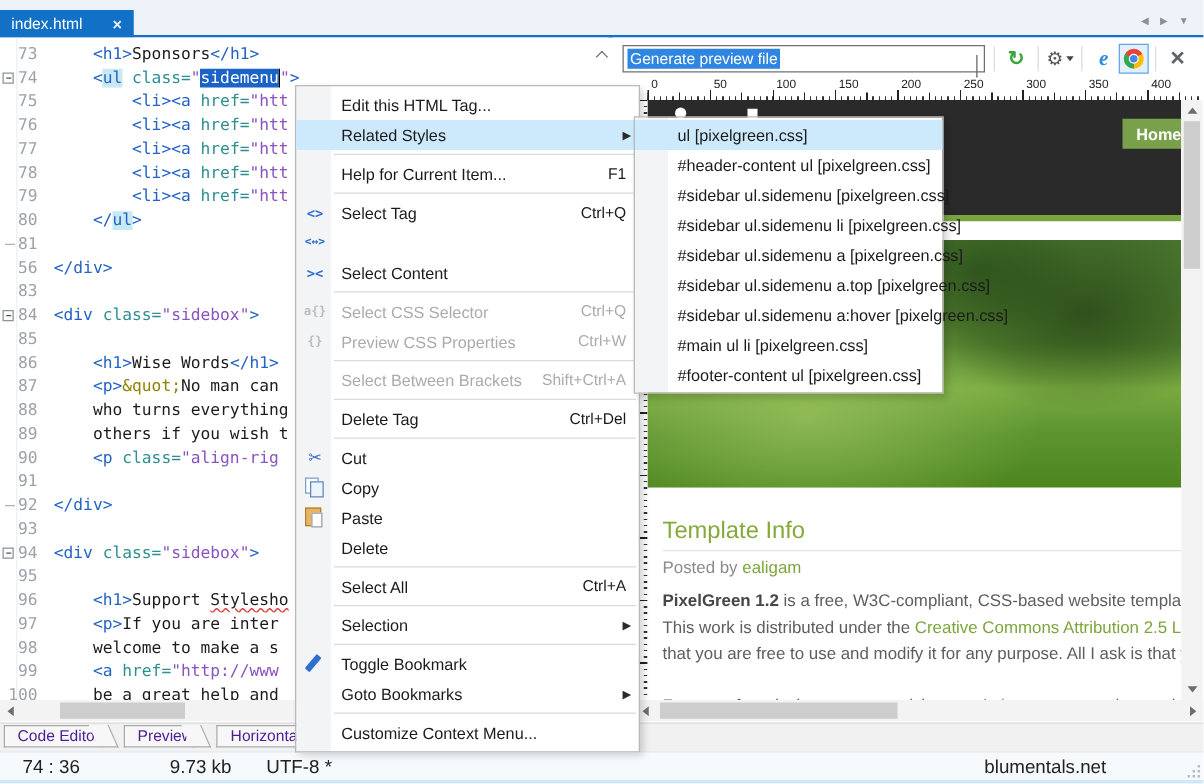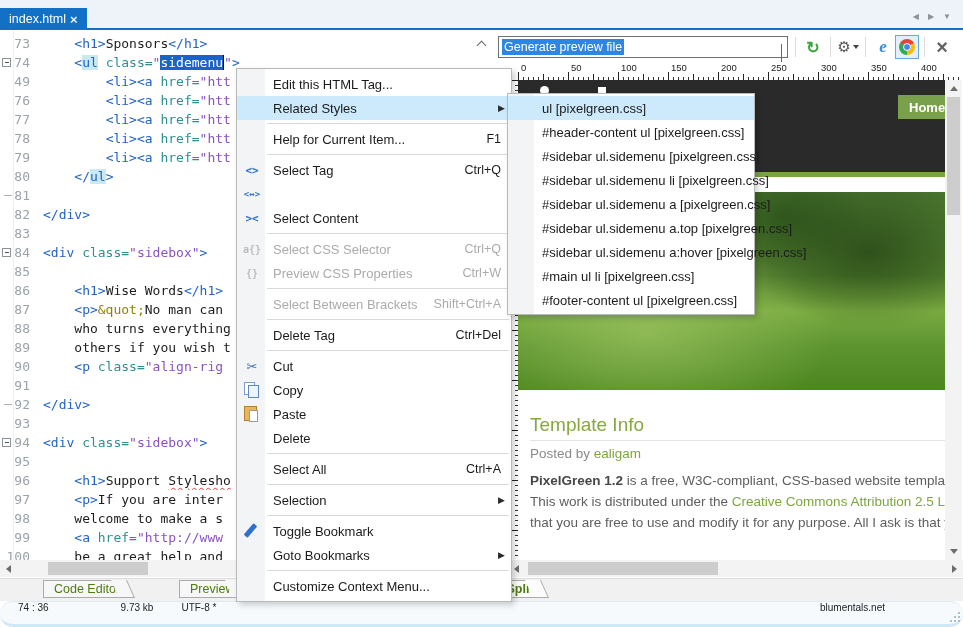--- a/index.html
+++ b/index.html
@@ -4,21 +4,21 @@
 <style>
   *{margin:0;padding:0;box-sizing:border-box;}
   html,body{width:963px;height:627px;overflow:hidden;background:#fff;
     font-family:"Liberation Sans",sans-serif;-webkit-font-smoothing:antialiased;}
   .win{position:relative;width:963px;height:627px;background:#fff;overflow:hidden;}
 
   
   .tabbar{position:absolute;left:0;top:0;width:963px;height:30px;background:#eef3f9;}
   .tabbar::after{content:"";position:absolute;left:0;bottom:0;width:100%;height:2px;background:#1271c6;}
   .doc-tab{position:absolute;left:0;top:8px;height:22px;background:#1271c6;color:#fff;
-    display:flex;align-items:center;padding:0 9px;font-size:12.5px;gap:4px;}
+    display:flex;align-items:center;padding:0 9px;font-size:12.5px;gap:24px;}
   .doc-tab .x{font-size:13px;font-weight:bold;color:#e8f2fc;cursor:default;}
   .nav-arrows{position:absolute;right:12px;top:12px;display:flex;gap:9px;color:#8a9099;font-size:8px;}
 
   
   .editor{position:absolute;left:0;top:30px;width:487px;height:530px;background:#fff;overflow:hidden;}
   .code-line{position:relative;height:19px;display:flex;white-space:pre;
     font-family:"DejaVu Sans Mono",monospace;font-size:13px;line-height:19px;}
   .lines-wrap{position:absolute;left:0;top:4px;width:100%;}
   .ln{flex:0 0 43px;text-align:right;padding-right:13px;color:#9aa2aa;font-size:13px;}
   .code{flex:1;overflow:hidden;color:#1c1c1c;}
@@ -137,29 +137,29 @@
   .submenu{position:absolute;left:507px;top:93px;width:248px;background:linear-gradient(to right,#f3f4f6 0 26px,#fff 26px);
     border:1px solid #b9b9b9;box-shadow:3px 3px 6px rgba(0,0,0,.18);padding:2px 0;z-index:55;}
   .smi{height:24px;display:flex;align-items:center;padding-left:34px;font-size:13px;color:#1b1b1b;white-space:nowrap;}
   .smi.hl{background:#cde9fc;}
 
   
   .btabs{position:absolute;left:0;top:578px;width:963px;height:23px;background:#f1f1f1;border-top:1px solid #dcdcdc;
     display:flex;align-items:flex-start;padding-left:3px;z-index:5;}
   .btab{position:relative;height:18px;margin-top:1px;margin-right:17px;background:#f7f7f7;
     border:1px solid #aaa;border-right:none;display:flex;align-items:center;padding:0 2px 0 10px;
-    font-size:12.5px;color:#4d7c0f;margin-left:40px;}
+    font-size:12.5px;color:#4c1d95;}
   .btab::after{content:"";position:absolute;right:-9px;top:-1px;bottom:-1px;width:15px;background:inherit;
     border:1px solid #aaa;border-left:none;border-top:none;transform:skewX(24deg);}
   .btab.active{font-weight:bold;background:#fcfcfc;z-index:2;}
 
   
   .statusbar{position:absolute;left:0;top:601px;width:963px;height:26px;background:#f6fafd;
-    border-top:1px solid #e1e8f0;border-bottom:3px solid #cfe8f8;display:flex;
-    font-size:10px;color:#222;z-index:5;border-radius:13px;}
+    border-top:1px solid #e1e8f0;border-bottom:3px solid #cfe8f8;display:flex;align-items:center;
+    font-size:15px;color:#222;z-index:5;}
   .st{white-space:nowrap;}
   .grip{position:absolute;right:3px;bottom:2px;width:12px;height:12px;}
   .grip::before{content:"";position:absolute;right:0;bottom:0;width:2px;height:2px;background:#b4bfca;
     box-shadow:-4px 0 #b4bfca,-8px 0 #b4bfca,0 -4px #b4bfca,-4px -4px #b4bfca,0 -8px #b4bfca;}
 </style>
 </head>
 <body>
 
 <div class="win">
 
@@ -181,21 +181,21 @@
 
     <div class="code-line">
           <span class="ln">73</span>
           <span class="code"><span>    </span><span class="tag">&lt;h1&gt;</span><span>Sponsors</span><span class="tag">&lt;/h1&gt;</span></span>
         </div>
         <div class="code-line">
           <span class="ln">74</span>
           <span class="code"><span>    </span><span class="tag">&lt;</span><span class="tag match">ul</span><span> </span><span class="attr">class</span><span class="attr">=</span><span class="val">"</span><span class="sel">sidemenu</span><span class="caret"></span><span class="val">"</span><span class="tag">&gt;</span></span>
         </div>
         <div class="code-line">
-          <span class="ln">49</span>
+          <span class="ln">75</span>
           <span class="code"><span>        </span><span class="tag">&lt;li&gt;&lt;a</span><span> </span><span class="attr">href</span><span class="attr">=</span><span class="val">"htt</span></span>
         </div>
         <div class="code-line">
           <span class="ln">76</span>
           <span class="code"><span>        </span><span class="tag">&lt;li&gt;&lt;a</span><span> </span><span class="attr">href</span><span class="attr">=</span><span class="val">"htt</span></span>
         </div>
         <div class="code-line">
           <span class="ln">77</span>
           <span class="code"><span>        </span><span class="tag">&lt;li&gt;&lt;a</span><span> </span><span class="attr">href</span><span class="attr">=</span><span class="val">"htt</span></span>
         </div>
@@ -209,21 +209,21 @@
         </div>
         <div class="code-line">
           <span class="ln">80</span>
           <span class="code"><span>    </span><span class="tag">&lt;/</span><span class="tag match">ul</span><span class="tag">&gt;</span></span>
         </div>
         <div class="code-line">
           <span class="ln">81</span>
           <span class="code"></span>
         </div>
         <div class="code-line">
-          <span class="ln">82</span>
+          <span class="ln">56</span>
           <span class="code"><span class="tag">&lt;/div&gt;</span></span>
         </div>
         <div class="code-line">
           <span class="ln">83</span>
           <span class="code"></span>
         </div>
         <div class="code-line">
           <span class="ln">84</span>
           <span class="code"><span class="tag">&lt;div</span><span> </span><span class="attr">class</span><span class="attr">=</span><span class="val">"sidebox"</span><span class="tag">&gt;</span></span>
         </div>

